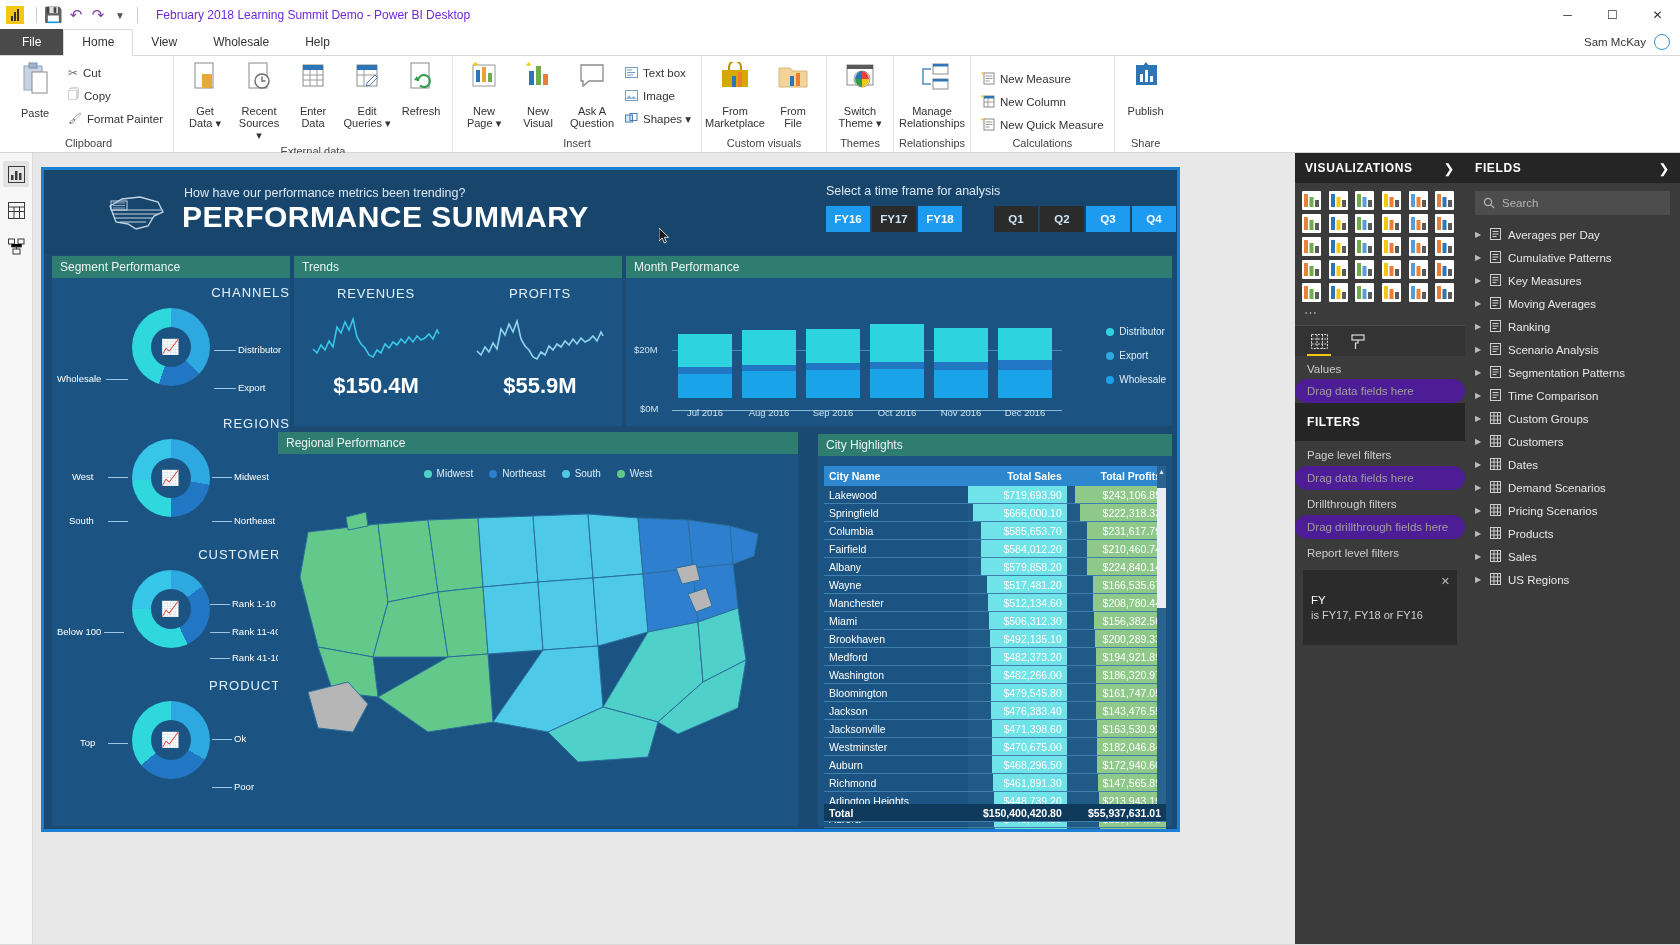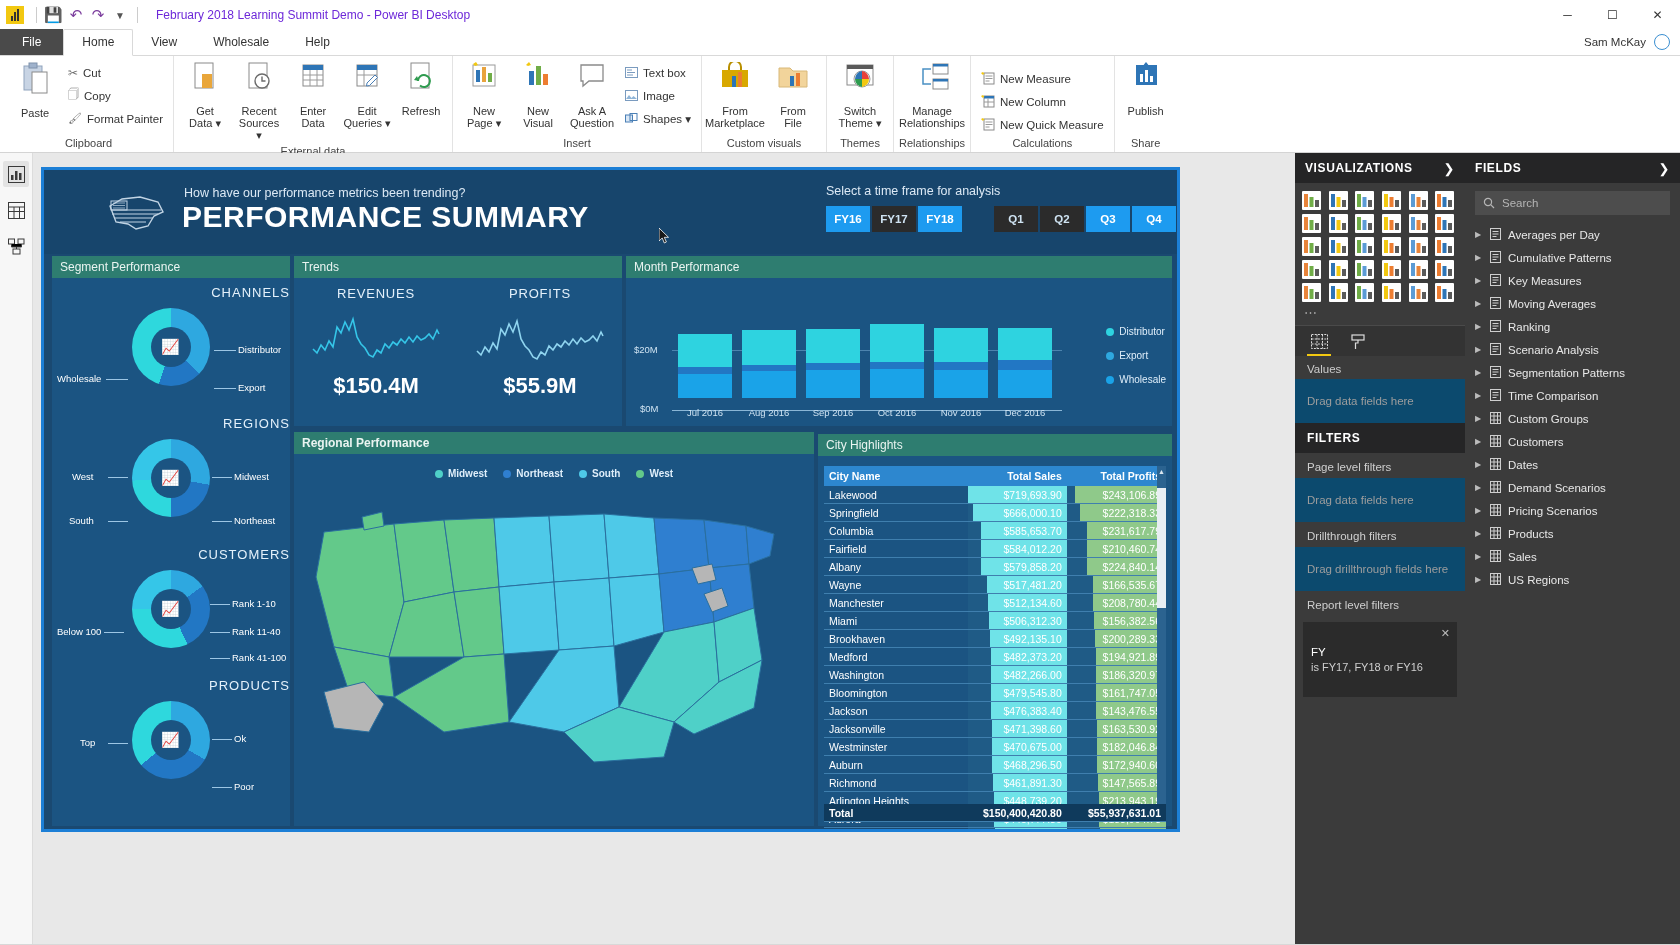--- a/index.html
+++ b/index.html
@@ -175,21 +175,21 @@
   .mlbl {
     position:absolute; bottom:8px; font-size:9.5px; color:#cfe3f2;
     width:60px; text-align:center;
   }
   .legend-m { position:absolute; right:6px; top:48px; }
   .leg-item { display:flex; align-items:center; gap:5px; margin-bottom:13px; }
   .leg-dot { width:8px;height:8px;border-radius:50%; }
   .leg-txt { font-size:10px; color:#dfeefa; }
 
   
-  #region { left:250px; top:262px; width:520px; height:394px;font-weight:bold; }
+  #region { left:234px; top:262px; width:520px; height:394px; }
   .rleg { display:flex; justify-content:center; gap:16px; padding-top:14px; }
   .rleg .leg-item{ margin-bottom:0; }
 
   
   #city { left:774px; top:264px; width:354px; height:392px; }
   .tbl-wrap { position:absolute; left:6px; top:10px; right:6px; bottom:4px; }
   table.city { border-collapse:collapse; width:100%; font-size:10.5px; table-layout:fixed;}
   table.city th {
     background:#2d87cf; color:#ffffff; font-weight:600; text-align:left;
     padding:4px 5px; font-size:10.5px; position:relative;
@@ -235,25 +235,25 @@
   }
   .viz-tab {
     width:24px;height:24px; display:flex;align-items:center;justify-content:center;
     color:#ddd; cursor:pointer; padding-bottom:4px;
   }
   .viz-tab.active { border-bottom:2px solid #f2c811; }
   .fieldwell-hd {
     background:#3b3b3b; color:#ccc; font-size:11.5px; padding:7px 12px 4px;
   }
   .dropzone {
-    background:#0c4a6e; color:#9d9d9d; font-size:11.5px; padding:16px 12px;
-    margin:0 0 0 0; font-style:normal;
+    background:#4c1d95; color:#9d9d9d; font-size:11.5px; padding:6px 12px;
+    margin:0 0 0 0; font-style:normal;border-radius:12px;
   }
   .filters-hd {
-    height:30px; background:#252526; color:#fff; font-size:12px; font-weight:bold;
+    height:38px; background:#252526; color:#fff; font-size:12px; font-weight:bold;
     display:flex; align-items:center; padding:0 12px; letter-spacing:0.6px;
   }
   .filt-label { color:#cfcfcf; font-size:11.5px; padding:8px 12px 5px; }
   .filt-card {
     background:#2b2b2b; margin:6px 8px; padding:24px 8px; position:relative;
   }
   .filt-card .nm { color:#fff; font-size:11.5px; }
   .filt-card .vl { color:#cfcfcf; font-size:11px; margin-top:3px; }
   .filt-x { position:absolute; right:7px; top:5px; color:#bbb; font-size:11px; cursor:pointer;}
 

